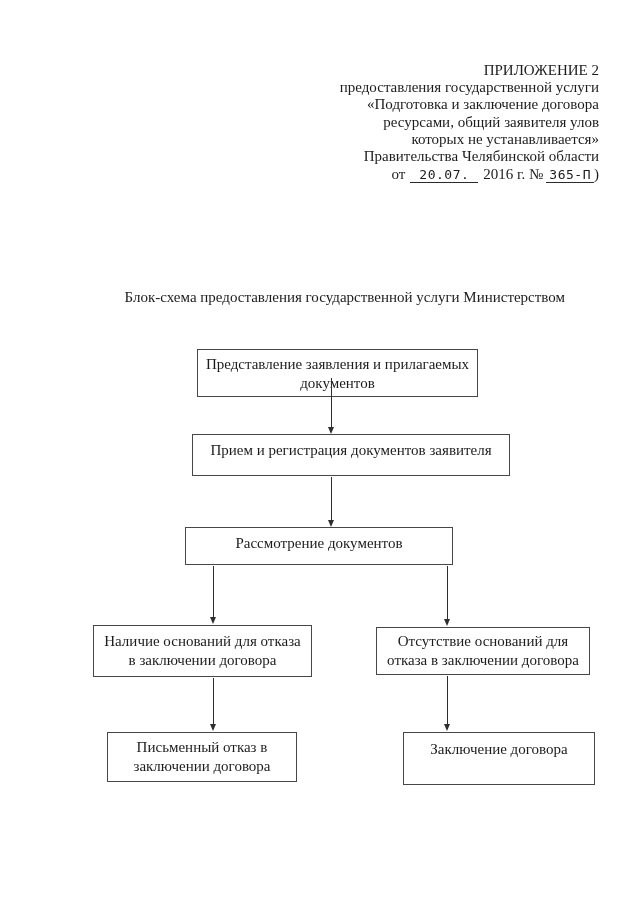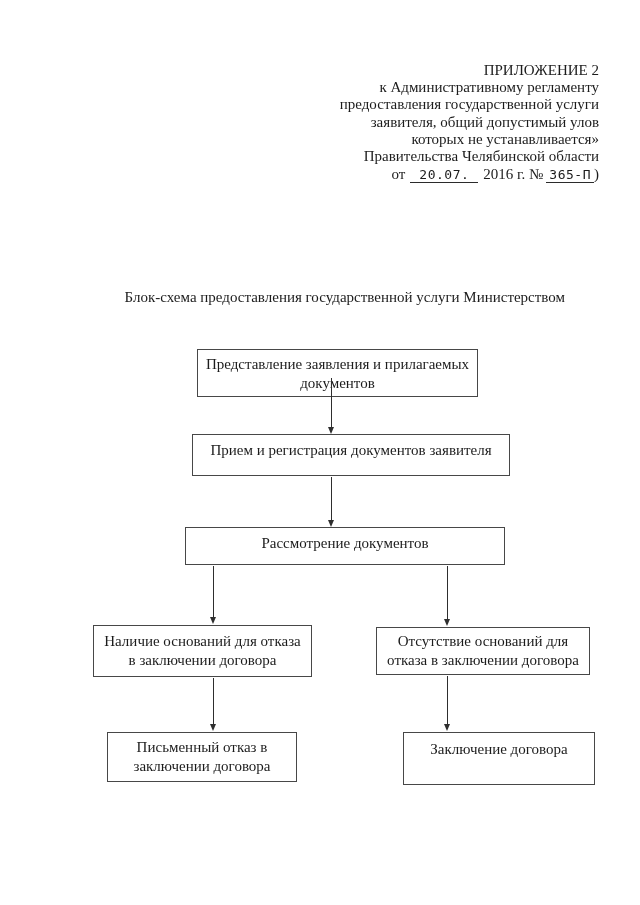--- a/index.html
+++ b/index.html
@@ -54,21 +54,21 @@
     position: absolute;
     box-sizing: border-box;
     border: 1px solid #474747;
     background: #ffffff;
     text-align: center;
     font-size: 15px;
     line-height: 19px;
   }
   .n0 { left: 197px; top: 330px; width: 281px; height: 48px; padding: 5px 4px 0; margin-top: 19px; }
   .n1 { left: 192px; top: 434px; width: 318px; height: 42px; padding: 6px 12px 0; white-space: nowrap; }
-  .n2 { left: 185px; top: 527px; width: 320px; height: 38px; padding: 6px 4px 0; }
+  .n2 { left: 185px; top: 527px; width: 268px; height: 38px; padding: 6px 4px 0; }
   .n3 { left: 93px;  top: 625px; width: 219px; height: 52px; padding: 6px 10px 0; }
   .n4 { left: 376px; top: 627px; width: 214px; height: 48px; padding: 4px 4px 8px; }
   .n5 { left: 107px; top: 732px; width: 190px; height: 50px; padding: 5px 6px 0; }
   .n6 { left: 403px; top: 732px; width: 192px; height: 53px; padding: 7px 4px 0; }
 
   
   .arrow {
     position: absolute;
     width: 1px;
     background: #2e2e2e;
@@ -91,23 +91,23 @@
   .a5 { left: 213px; top: 678px; height: 46px; }
   .a6 { left: 447px; top: 676px; height: 48px; }
 </style>
 </head>
 <body>
 
 <div class="page">
 
   <div class="hdr">
     <div class="hdr-line">ПРИЛОЖЕНИЕ 2</div>
-    <div class="hdr-line">к Административному регламенту</div>
     <div class="hdr-line">предоставления государственной услуги</div>
-    <div class="hdr-line">заявителя, общий допустимый улов</div>
+    <div class="hdr-line">«Подготовка и заключение договора</div>
+    <div class="hdr-line">ресурсами, общий заявителя улов</div>
     <div class="hdr-line">которых не устанавливается»</div>
     <div class="hdr-line">Правительства Челябинской области</div>
     <div class="date-row">
       <span>от</span><span class="blank blank-date">20.07.</span><span>2016 г. №</span><span class="blank blank-num">365-П</span><span>)</span>
     </div>
   </div>
 
   <div class="dtitle">Блок-схема предоставления государственной услуги Министерством</div>
 
   <div class="node n0">Представление заявления и прилагаемых документов</div>

